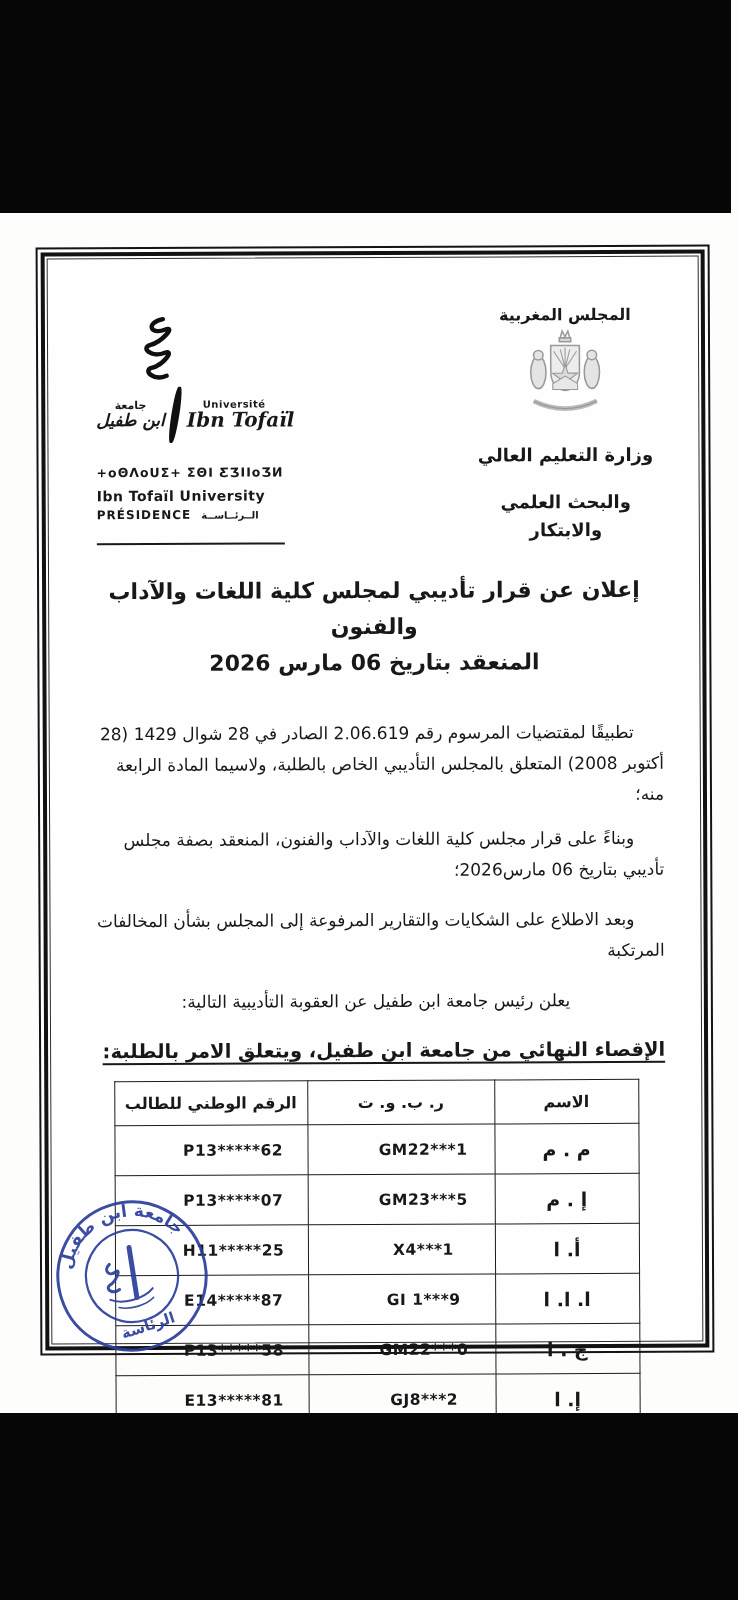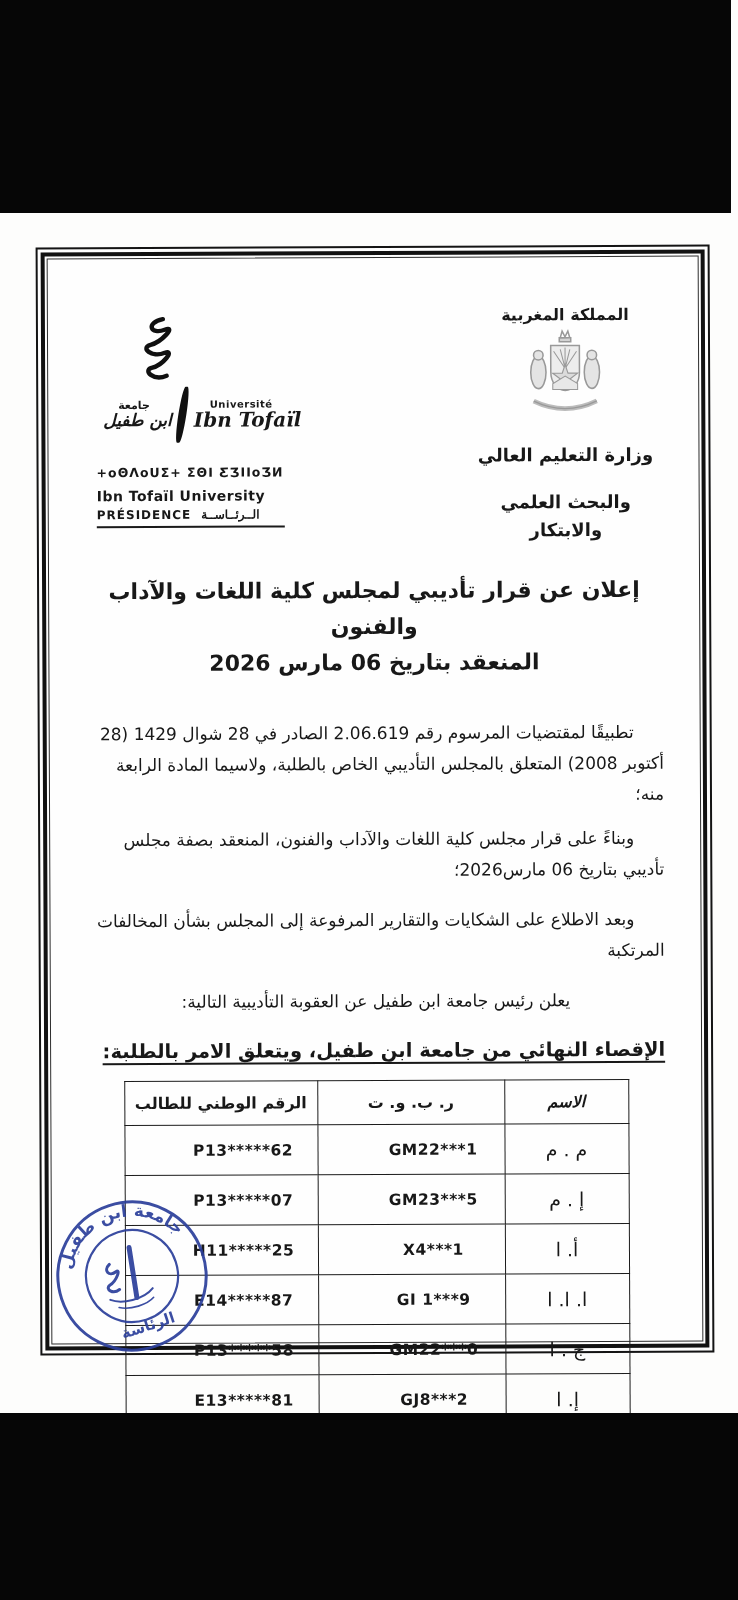--- a/index.html
+++ b/index.html
@@ -26,53 +26,53 @@
   .ministry { width:186px; text-align:center; }
   .kingdom  { font-size:16px; font-weight:bold; letter-spacing:0.5px; }
   .emblem   { display:block; margin:2px auto 0 auto; opacity:0.9; }
   .ministry-name { font-size:18px; font-weight:bold; line-height:1.55; margin-top:19px; }
 
   .unilogo { width:210px; direction:ltr; text-align:left; padding-top:4px; }
   .squiggle { display:block; margin-left:28px; }
   .uni-row { display:flex; align-items:center; gap:5px; margin-top:-6px; }
   .uni-ar { text-align:center; line-height:1.05; }
   .uni-ar .a1 { font-size:11px; font-weight:bold; }
-  .uni-ar .a2 { font-size:17px; font-weight:bold; font-style:italic;margin-left:7px; }
+  .uni-ar .a2 { font-size:17px; font-weight:bold; font-style:italic; }
   .alif { width:8px; height:56px; background:#101010; border-radius:45%/60%; transform:skewX(-9deg); margin:0 2px; }
   .uni-fr { line-height:1.0; }
   .uni-fr .f1 { font-size:10px; font-weight:bold; letter-spacing:0.5px;margin-left:16px; }
   .uni-fr .f2 { font-size:20px; font-weight:bold; font-style:italic; font-family:"DejaVu Serif", serif; }
   .tifinagh { font-size:12.5px; font-weight:bold; letter-spacing:1px; margin-top:22px; white-space:nowrap; }
   .uni-en   { font-size:14px; font-weight:bold; letter-spacing:0.5px; margin-top:8px; }
   .presidence { display:flex; gap:10px; align-items:baseline; font-weight:bold; margin-top:4px;
-                border-bottom:2px solid #1a1a1a; padding-bottom:3px; width:188px; }
+                border-bottom:2px solid #1a1a1a; padding-bottom:21px; width:188px; }
   .presidence .p-fr { font-size:12px; letter-spacing:1px; }
-  .presidence .p-ar { font-size:12px;font-family:Liberation Serif, serif; }
+  .presidence .p-ar { font-size:10px; }
 
   
   .title { text-align:center; font-size:22px; font-weight:bold; line-height:1.65; margin-top:28px; }
 
   .para { font-size:17px; line-height:1.85; text-align:right; padding:0 6px; }
   .p1 { margin-top:36px; text-indent:30px; }
   .p2 { margin-top:12px; text-indent:30px; }
   .p3 { margin-top:18px; text-indent:30px; }
   .p4 { margin-top:18px; text-align:center; }
 
   .decision { margin-top:22px; padding:0 6px; font-size:19.5px; font-weight:bold; text-align:right;
               text-decoration:underline; text-decoration-thickness:2px; text-underline-offset:5px; }
 
   
   table.students { margin:18px auto 0 auto; border-collapse:collapse; direction:rtl; }
   .students th, .students td { border:1.6px solid #1c1c1c; text-align:center; vertical-align:middle; }
   .students th { height:44px; font-size:16px; font-weight:bold;border-radius:22px; }
   .students td { height:50px; }
-  .col-name { width:124px;font-style:italic; }
+  .col-name { width:144px; }
   .col-code { width:187px; }
   .col-id   { width:193px; }
-  .cell-name { font-size:19px; font-weight:normal; }
+  .cell-name { font-size:19px; font-weight:bold; }
   .cell-code, .cell-id { font-size:15.5px; font-weight:bold; letter-spacing:0.5px; direction:ltr;padding-left:44px; }
 
   
   .stamp { position:absolute; left:52px; top:1196px; width:160px; height:160px;
            transform:rotate(-18deg); opacity:0.92; z-index:5; }
 </style>
 </head>
 <body>
 
 <div class="page">
@@ -81,21 +81,21 @@
 
   <div class="frame-outer">
     <div class="frame-mid">
       <div class="frame-inner">
 
         <div class="doc">
 
           <div class="hdr">
 
             <div class="ministry">
-              <div class="kingdom">المملكة المغربية</div>
+              <div class="kingdom">المجلس المغربية</div>
               <svg class="emblem" width="86" height="96" viewBox="0 0 90 100">
                 <g stroke="#8f8f8f" fill="none" stroke-width="1.6">
                   <path d="M40,12 L42,5 L45,11 L48,5 L50,12"></path>
                   <rect x="39" y="12" width="12" height="4" fill="#cfcfcf"></rect>
                   <ellipse cx="17" cy="48" rx="8" ry="17" fill="#e2e2e2"></ellipse>
                   <circle cx="17" cy="30" r="5" fill="#e2e2e2"></circle>
                   <ellipse cx="73" cy="48" rx="8" ry="17" fill="#e2e2e2"></ellipse>
                   <circle cx="73" cy="30" r="5" fill="#e2e2e2"></circle>
                   <path d="M30,20 h30 v28 a15,19 0 0 1 -15,19 a15,19 0 0 1 -15,-19 z" fill="#ececec"></path>
                   <path d="M45,44 L33,26 M45,44 L40,24 M45,44 L45,22 M45,44 L50,24 M45,44 L57,26" stroke-width="1.1"></path>

